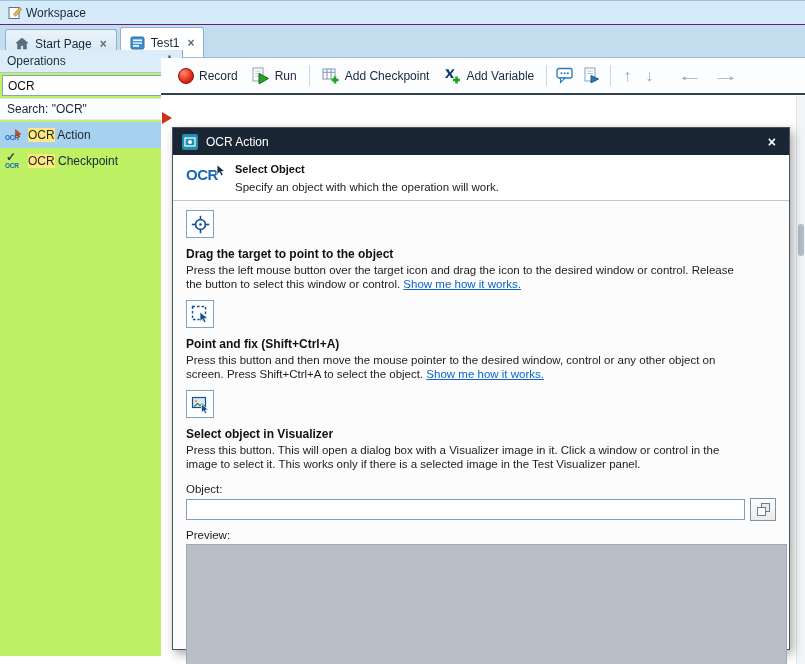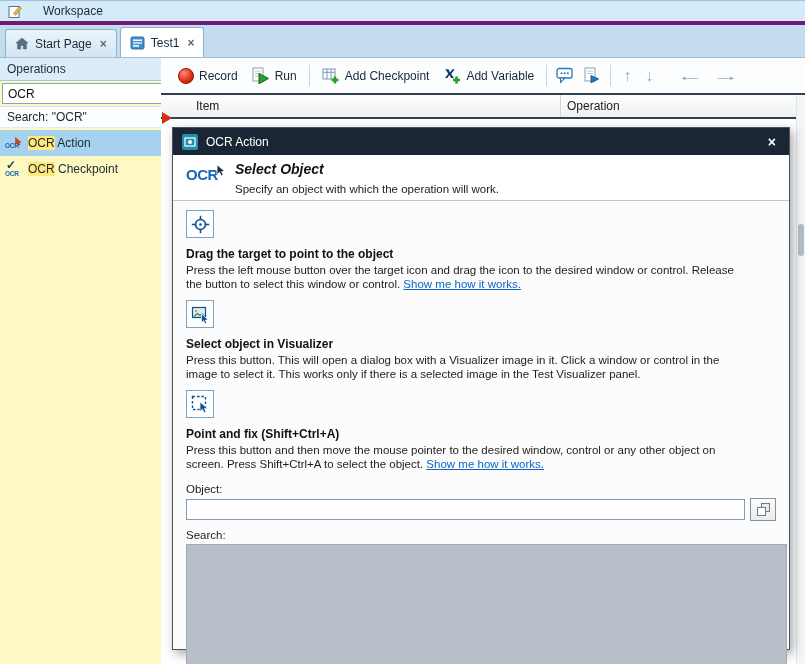--- a/index.html
+++ b/index.html
@@ -2,36 +2,36 @@
 <html><head>
 <meta charset="utf-8">
 <style>
   * { margin:0; padding:0; box-sizing:border-box; }
   html,body { width:805px; height:664px; }
   body { font-family:"Liberation Sans", sans-serif; font-size:12px; color:#1c2733; background:#fff; overflow:hidden; }
   .app { position:relative; width:805px; height:664px; background:#fff; }
 
   
   .titlebar { position:absolute; top:0; left:0; width:805px; height:25px; background:#d6ebf9;
-              border-top:1px solid #9ec4dd; border-bottom:4px solid #701a75;
-              display:flex; align-items:center; gap:20px; padding:0 8px; }
+              border-top:1px solid #9ec4dd; border-bottom:1px solid #701a75;
+              display:flex; align-items:center; gap:3px; padding:0 8px; }
   .titlebar-text { color:#17293a; }
 
   
   .tabstrip { position:absolute; top:25px; left:0; width:805px; height:33px; background:#c3dcee;
               display:flex; align-items:flex-end; padding-left:5px; gap:3px; border-bottom:1px solid #9fbdd4; }
   .tab { height:28px; display:flex; align-items:center; gap:6px; padding:0 9px;
          border:1px solid #8fb2cc; border-bottom:none; border-radius:3px 3px 0 0;
          background:linear-gradient(#eaf4fb,#d3e6f3); cursor:default; }
   .tab.active { background:#fff; height:30px; }
   .tab-label { color:#17293a; }
   .tab-close { color:#5a6a78; font-weight:bold; font-size:12px; margin-left:2px; cursor:pointer; }
 
   
-  .sidebar { position:absolute; top:58px; left:0; width:183px; height:606px; background:#fef9c3;
+  .sidebar { position:absolute; top:50px; left:0; width:183px; height:606px; background:#bef264;
              border-right:1px solid #8aa8bf; }
   .sidebar-header { height:23px; background:#dcecf8; border-bottom:1px solid #aac4d8;
                     display:flex; align-items:center; gap:5px; padding:0 7px; color:#17303f; }
   .pin { margin-left:auto; cursor:pointer; display:flex; }
   .search-row { height:26px; padding:2px 2px; border-bottom:1px solid #d7e3ec; display:flex; }
   .search-wrap { flex:1; position:relative; }
   .search-input { width:100%; height:21px; border:1px solid #84a3bc; padding:0 18px 0 5px;
                   font:inherit; color:#111; }
   .search-clear { position:absolute; right:4px; top:3px; color:#6a7a88; font-weight:bold;
                   font-size:11px; cursor:pointer; }
@@ -69,21 +69,21 @@
   .dialog { position:absolute; left:172px; top:127px; width:618px; height:523px; background:#fcfcfc;
             border:1px solid #46525f; box-shadow:3px 4px 10px rgba(0,0,0,.35); }
   .dlg-titlebar { height:27px; background:#1b2634; color:#fff; display:flex; align-items:center; gap:8px; padding:0 9px; }
   .dlg-title { font-size:12px; }
   .dlg-close { margin-left:auto; color:#fff; font-size:14px; font-weight:bold; cursor:pointer; padding:0 4px; }
   .dlg-header { display:flex; align-items:center; gap:11px; padding:6px 13px 5px 13px; background:#fff;
                 border-bottom:1px solid #c6c6c6; height:46px; }
   .ocr-logo { position:relative; width:38px; height:24px; flex:none; }
   .ocr-logo-text { font-size:15px; font-weight:bold; color:#1866b4; letter-spacing:-0.5px; }
   .ocr-logo-cursor { position:absolute; right:-2px; top:-2px; }
-  .hdr-title { font-weight:bold; font-size:14px; color:#111; margin-bottom:6px;font-style:italic; }
+  .hdr-title { font-weight:bold; font-size:11px; color:#111; margin-bottom:6px; }
   .hdr-sub { font-size:11.5px; color:#222; }
   .dlg-body { padding:0 13px; }
   .opt-row { display:flex; gap:9px; margin-top:9px;flex-direction:column; }
   .opt-icon { width:28px; height:28px; flex:none; border:1px solid #7aa3c4; background:#fff;
               display:flex; align-items:center; justify-content:center; cursor:pointer; }
   .opt-title { font-weight:bold; font-size:12px; color:#111; margin-bottom:2px; }
   .opt-desc { font-size:11.5px; line-height:14px; color:#1d1d1d; width:556px; }
   .link { color:#0a64c8; text-decoration:underline; cursor:pointer; }
   .object-label { margin-top:12px; font-size:11.5px; color:#1d1d1d; }
   .object-row { display:flex; gap:5px; margin-top:3px; align-items:center; }
@@ -244,24 +244,20 @@
         </svg>
       </div>
       <div class="tb-sep"></div>
       <span class="tb-arrow">↑</span>
       <span class="tb-arrow">↓</span>
       <span style="width:12px"></span>
       <span class="tb-arrow long">←</span>
       <span class="tb-arrow long">→</span>
     </div>
     <div class="dark-line"></div>
-    <div class="grid-header">
-      <div class="grid-col-item">Item</div>
-      <div class="grid-col-op">Operation</div>
-    </div>
     <div class="row-marker"></div>
     <div class="v-scroll">
       <div class="v-thumb"></div>
     </div>
   </div>
 
   <div class="dialog">
     <div class="dlg-titlebar">
       <span style="display:flex">
         <svg width="16" height="16" viewBox="0 0 16 16">
@@ -304,57 +300,57 @@
         </span>
         <span>
           <div class="opt-title">Drag the target to point to the object</div>
           <div class="opt-desc"><span>Press the left mouse button over the target icon and drag the icon to the desired window or control. Release the button to select this window or control.</span> <a class="link">Show me how it works.</a></div>
         </span>
       </div>
 
       <div class="opt-row">
         <span class="opt-icon">
           <svg width="19" height="19" viewBox="0 0 19 19">
+            <rect x="1.5" y="1.5" width="13" height="13" fill="none" stroke="#0f4f93" stroke-width="1.4" stroke-dasharray="2.6 1.9"></rect>
+            <path d="M9 7 L9 16.4 L11.5 14.2 L13 17.8 L15 16.9 L13.4 13.5 L16.5 13.2 Z" fill="#0f4f93" stroke="#fff" stroke-width="0.7"></path>
+          </svg>
+        </span>
+        <span>
+          <div class="opt-title">Point and fix (Shift+Ctrl+A)</div>
+          <div class="opt-desc"><span>Press this button and then move the mouse pointer to the desired window, control or any other object on screen. Press Shift+Ctrl+A to select the object.</span> <a class="link">Show me how it works.</a></div>
+        </span>
+      </div>
+
+      <div class="opt-row">
+        <span class="opt-icon">
+          <svg width="19" height="19" viewBox="0 0 19 19">
             <rect x="1.5" y="2.5" width="13" height="10" fill="#dce9f5" stroke="#0f4f93" stroke-width="1.2"></rect>
             <circle cx="5" cy="6" r="1.2" fill="#e8a33d"></circle>
             <path d="M3 11.5 L6.5 8.5 L9 10.5 L11 9 L14 11.5" stroke="#3f7a3f" stroke-width="1.1" fill="none"></path>
             <path d="M10.5 9 L10.5 17.6 L12.7 15.7 L14 18.8 L15.7 18 L14.4 15.1 L17.2 14.9 Z" fill="#0f4f93" stroke="#fff" stroke-width="0.7"></path>
           </svg>
         </span>
         <span>
           <div class="opt-title">Select object in Visualizer</div>
           <div class="opt-desc"><span>Press this button. This will open a dialog box with a Visualizer image in it. Click a window or control in the image to select it. This works only if there is a selected image in the Test Visualizer panel.</span></div>
-        </span>
-      </div>
-
-      <div class="opt-row">
-        <span class="opt-icon">
-          <svg width="19" height="19" viewBox="0 0 19 19">
-            <rect x="1.5" y="1.5" width="13" height="13" fill="none" stroke="#0f4f93" stroke-width="1.4" stroke-dasharray="2.6 1.9"></rect>
-            <path d="M9 7 L9 16.4 L11.5 14.2 L13 17.8 L15 16.9 L13.4 13.5 L16.5 13.2 Z" fill="#0f4f93" stroke="#fff" stroke-width="0.7"></path>
-          </svg>
-        </span>
-        <span>
-          <div class="opt-title">Point and fix (Shift+Ctrl+A)</div>
-          <div class="opt-desc"><span>Press this button and then move the mouse pointer to the desired window, control or any other object on screen. Press Shift+Ctrl+A to select the object.</span> <a class="link">Show me how it works.</a></div>
         </span>
       </div>
 
       <div class="object-label">Object:</div>
       <div class="object-row">
         <input class="object-input" value="" style="">
         <button class="object-btn">
           <svg width="15" height="15" viewBox="0 0 15 15">
             <rect x="5.5" y="1.5" width="8" height="8" fill="#e4ebf1" stroke="#6e7d8a"></rect>
             <rect x="1.5" y="5.5" width="8" height="8" fill="#fff" stroke="#6e7d8a"></rect>
           </svg>
         </button>
       </div>
 
-      <div class="preview-label">Search:</div>
+      <div class="preview-label">Preview:</div>
       <div class="preview-box"></div>
 
       <div class="footer-sep"></div>
       <div class="footer-buttons">
         <button class="btn disabled">&lt; Back</button>
         <button class="btn focused">Next &gt;</button>
         <button class="btn disabled">Preview</button>
         <button class="btn gap-left">Cancel</button>
         <button class="btn gap-left">Help</button>
       </div>

